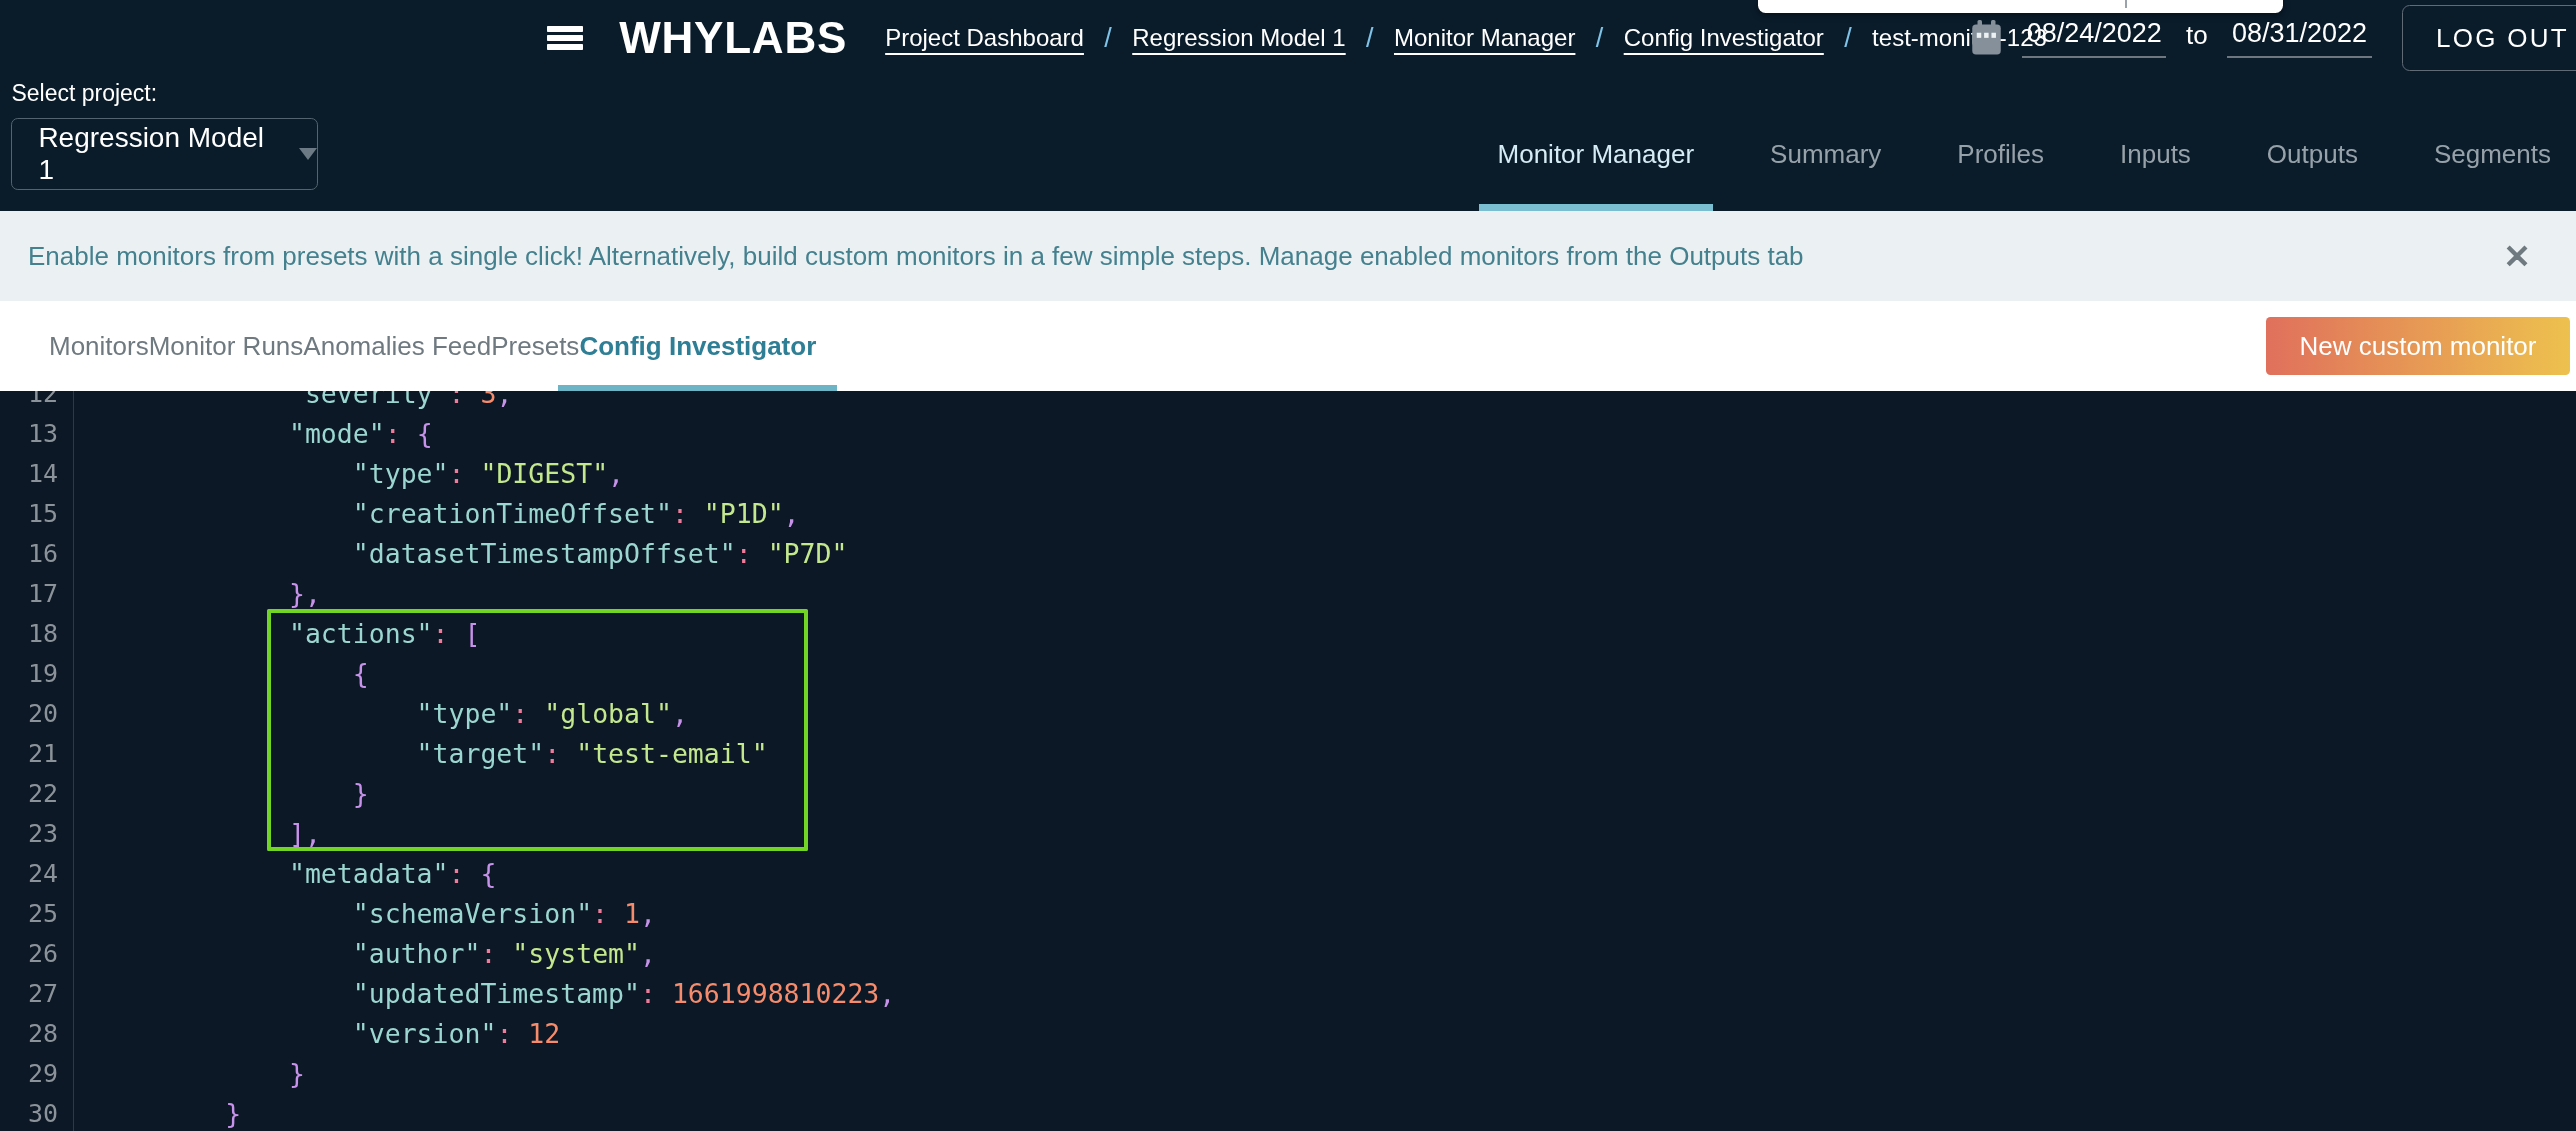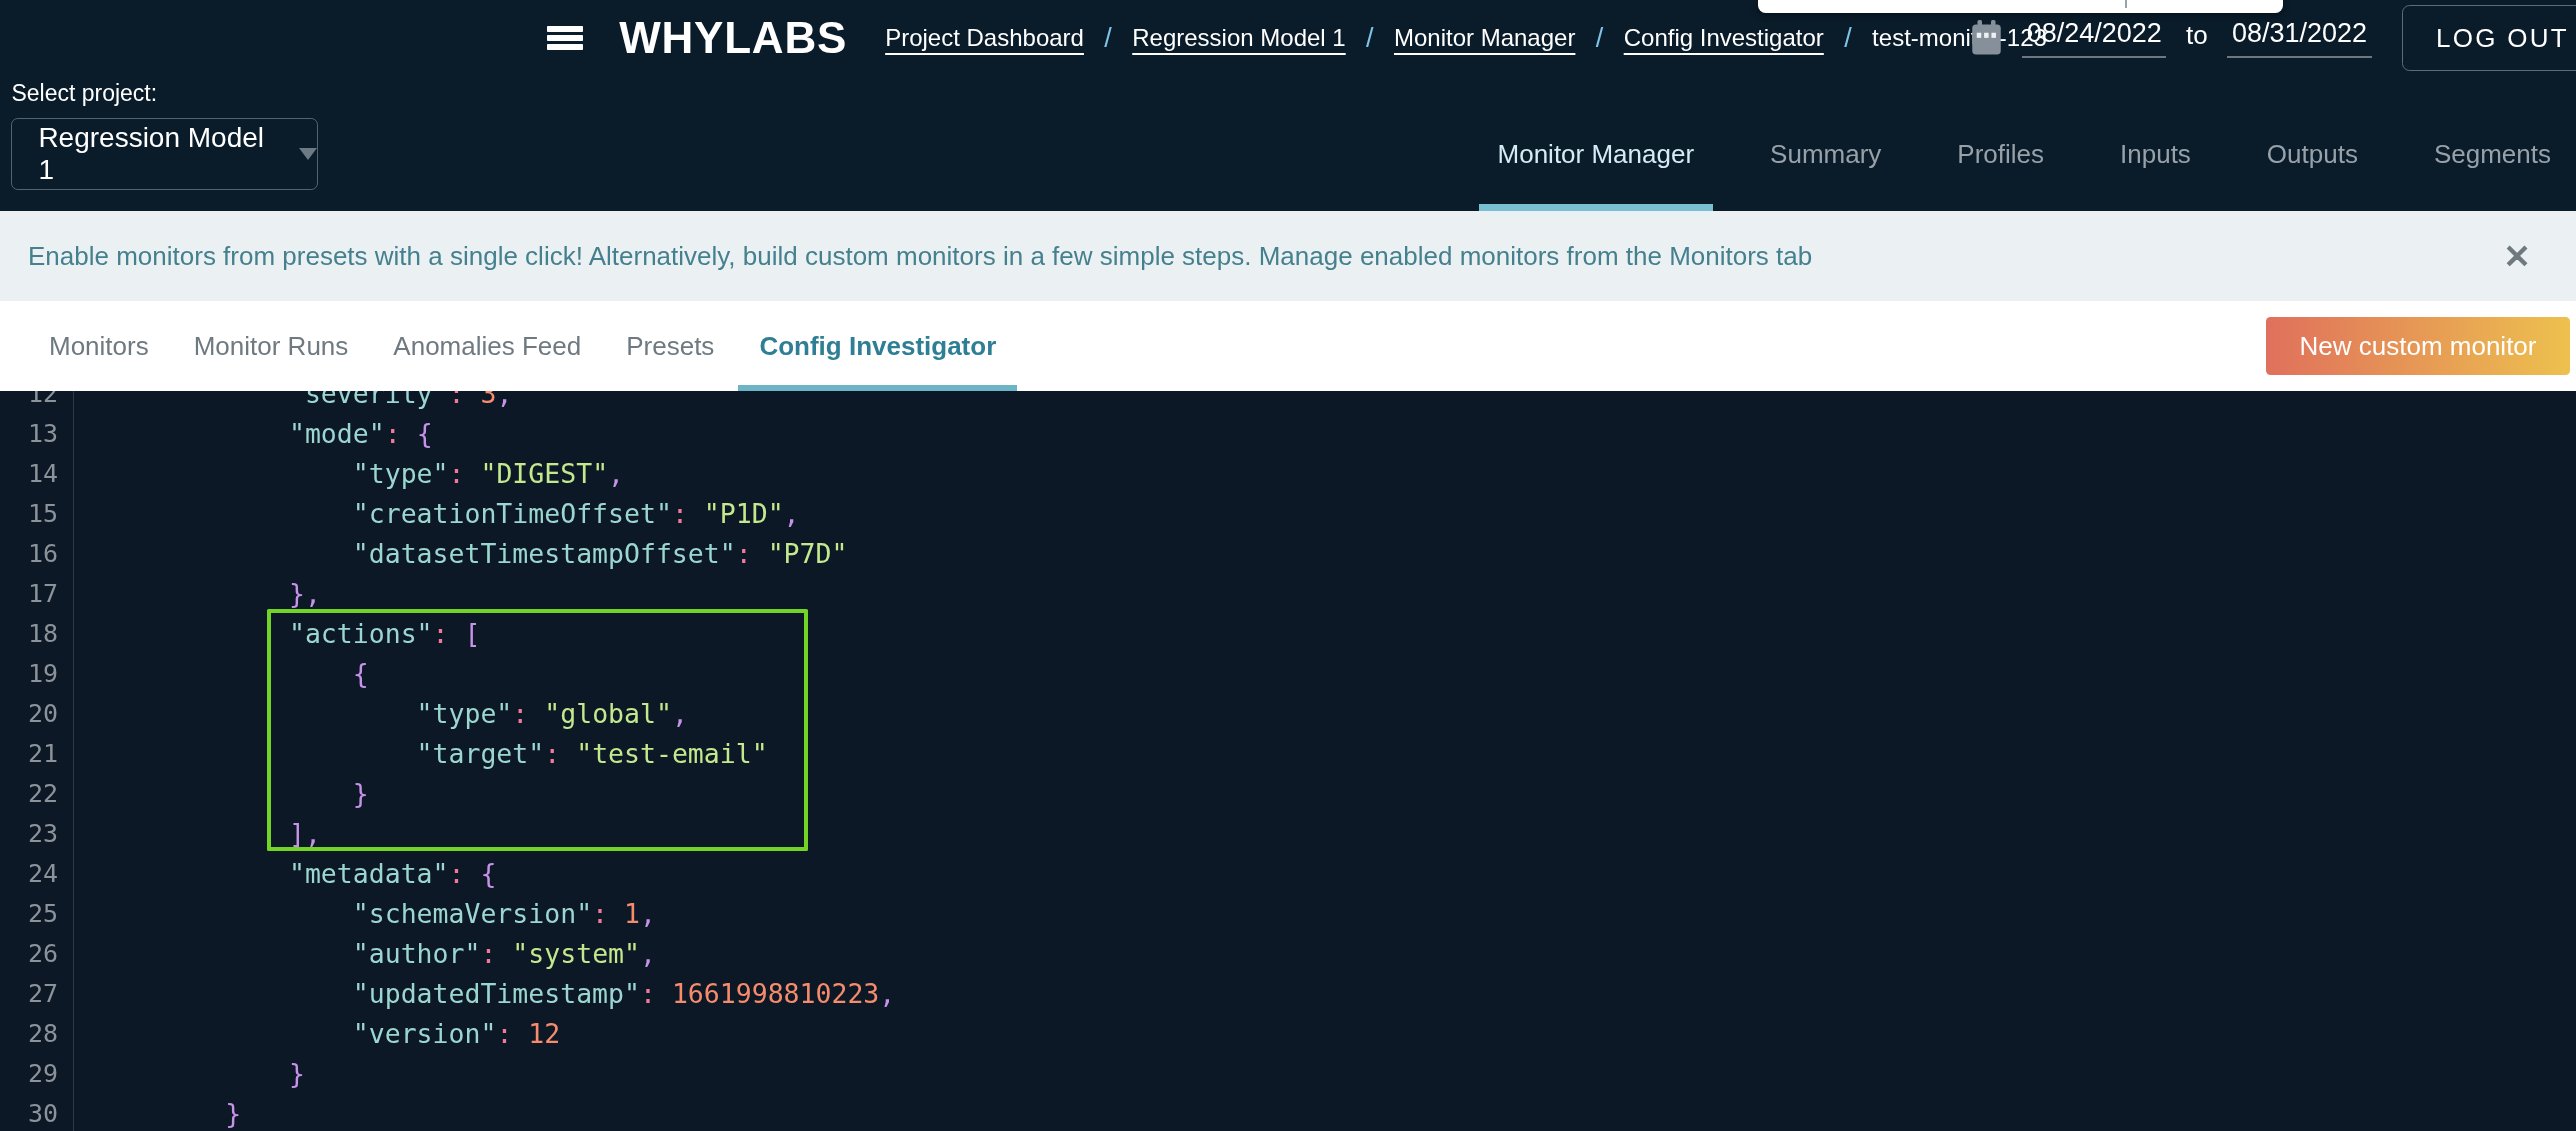--- a/index.html
+++ b/index.html
@@ -42,21 +42,21 @@
                          background:var(--tab_underline);}
 
   
   .banner{position:relative;height:90px;background:var(--banner_bg);display:flex;align-items:center;
           padding-left:28px;font-size:26px;color:var(--banner_text);}
   .banner .seg.link{text-decoration-thickness:2.3px;text-underline-offset:6px;cursor:pointer;}
   .banner-close{position:absolute;right:39px;top:50%;transform:translateY(-50%);font-size:33px;font-weight:bold;
                 color:#6f7980;background:none;border:none;cursor:pointer;line-height:1;}
 
   
-  .subnav{position:relative;height:90px;background:#fff;display:flex;align-items:center;padding-left:49px;gap:45px;}
+  .subnav{position:relative;height:90px;background:#fff;display:flex;align-items:center;padding-left:49px;}
   .subnav-tab{position:relative;height:100%;display:flex;align-items:center;font-size:26px;
               color:var(--subnav_inactive);cursor:pointer;white-space:nowrap;}
   .subnav-tab.active{color:var(--accent_teal);font-weight:600;}
   .subnav-tab.active::after{content:"";position:absolute;left:-21px;right:-21px;bottom:0;height:6px;
                             background:var(--subnav_underline);}
   .new-monitor-btn{position:absolute;right:6px;top:50%;transform:translateY(-50%);width:304px;height:58px;
                    border:none;border-radius:4.5px;color:#fff;font-size:26px;cursor:pointer;
                    font-family:"Liberation Sans",sans-serif;
                    background:linear-gradient(90deg,var(--button_gradient_start),var(--button_gradient_end));}
 
@@ -135,21 +135,21 @@
         <div class="nav-tab active">Monitor Manager</div>
         <div class="nav-tab">Summary</div>
         <div class="nav-tab">Profiles</div>
         <div class="nav-tab">Inputs</div>
         <div class="nav-tab">Outputs</div>
         <div class="nav-tab">Segments</div>
       </div>
   </div>
 
   <div class="banner">
-    <span id="banner-text"><span class="seg">Enable monitors from presets with a single click! Alternatively, </span><span class="seg link">build custom monitors</span><span class="seg"> in a few simple steps. Manage enabled monitors from the </span><span class="seg link">Monitors tab</span></span>
+    <span id="banner-text"><span class="seg">Enable monitors from presets with a single click! Alternatively, </span><span class="seg link">build custom monitors</span><span class="seg"> in a few simple steps. Manage enabled monitors from the </span><span class="seg link">Outputs tab</span></span>
     <button class="banner-close">✕</button>
   </div>
 
   <div class="subnav">
     <div class="subnav-tab">Monitors</div>
       <div class="subnav-tab">Monitor Runs</div>
       <div class="subnav-tab">Anomalies Feed</div>
       <div class="subnav-tab">Presets</div>
       <div class="subnav-tab active">Config Investigator</div>
       <button class="new-monitor-btn">New custom monitor</button>

